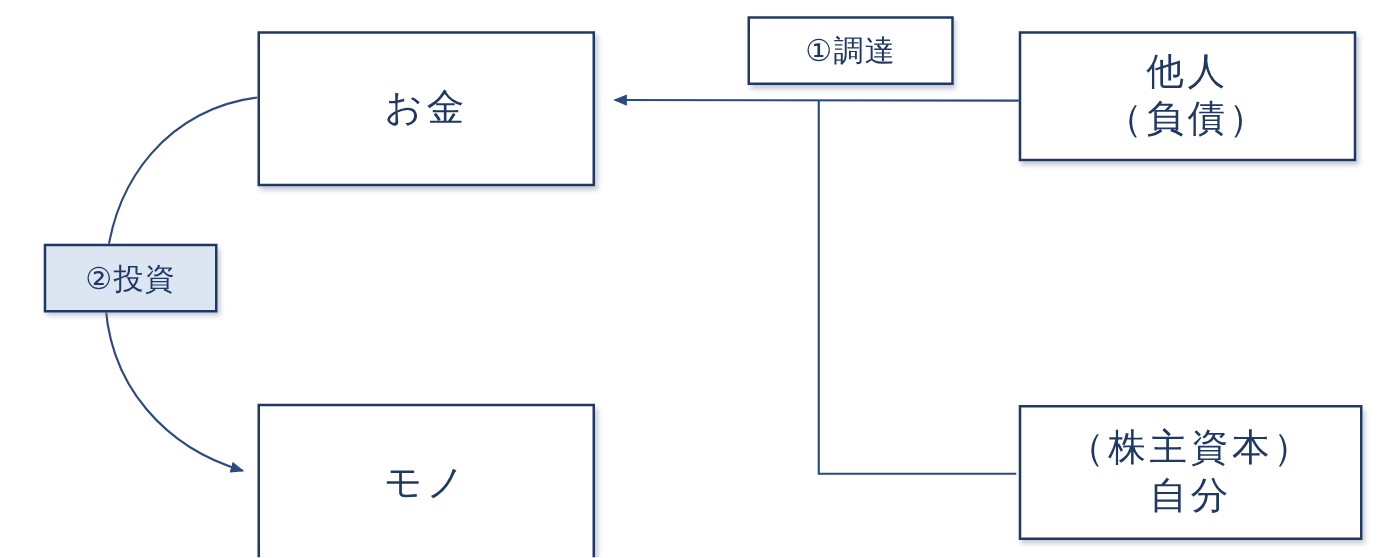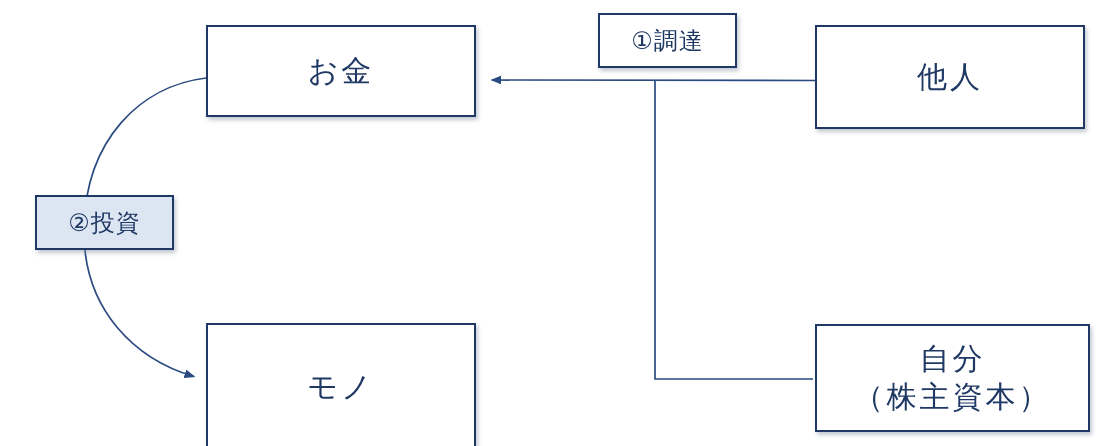--- a/index.html
+++ b/index.html
@@ -62,38 +62,39 @@
       </marker>
     </defs>
 
     <path d="M816,80.5 L492,80" style="stroke:var(--connector);stroke-width:1.7;fill:none" marker-end="url(#arrowhead)"></path>
 
     <path d="M813,379 L655,379 L655,80" style="stroke:var(--connector);stroke-width:1.7;fill:none"></path>
 
     <path d="M206,78 C140,86 86,140 84,227 C82,312 138,360 194,376.5" style="stroke:var(--connector);stroke-width:1.7;fill:none" marker-end="url(#arrowhead)"></path>
   </svg>
 
-  <div class="box" style="left:206px;top:25px;width:270px;height:92px">
+  <div class="box" style="left:206px;top:25px;width:270px;height:124px">
     <span>お金</span>
   </div>
 
   <div class="box" style="left:206px;top:323px;width:270px;height:127px">
     <span>モノ</span>
   </div>
 
   <div class="box" style="left:815px;top:25px;width:270px;height:104px">
     <span>他人</span>
+    <span>（負債）</span>
   </div>
 
   <div class="box" style="left:815px;top:324px;width:275px;height:108px">
+    <span>（株主資本）</span>
     <span>自分</span>
-    <span>（株主資本）</span>
   </div>
 
-  <div class="label-box label-white" style="left:598px;top:13px;width:139px;height:55px">
+  <div class="label-box label-white" style="left:598px;top:13px;width:165px;height:55px">
     <span>①調達</span>
   </div>
 
   <div class="label-box label-blue" style="left:11px;top:195px;width:139px;height:55px">
     <span>②投資</span>
   </div>
 
 </div>
 
 </body></html>

